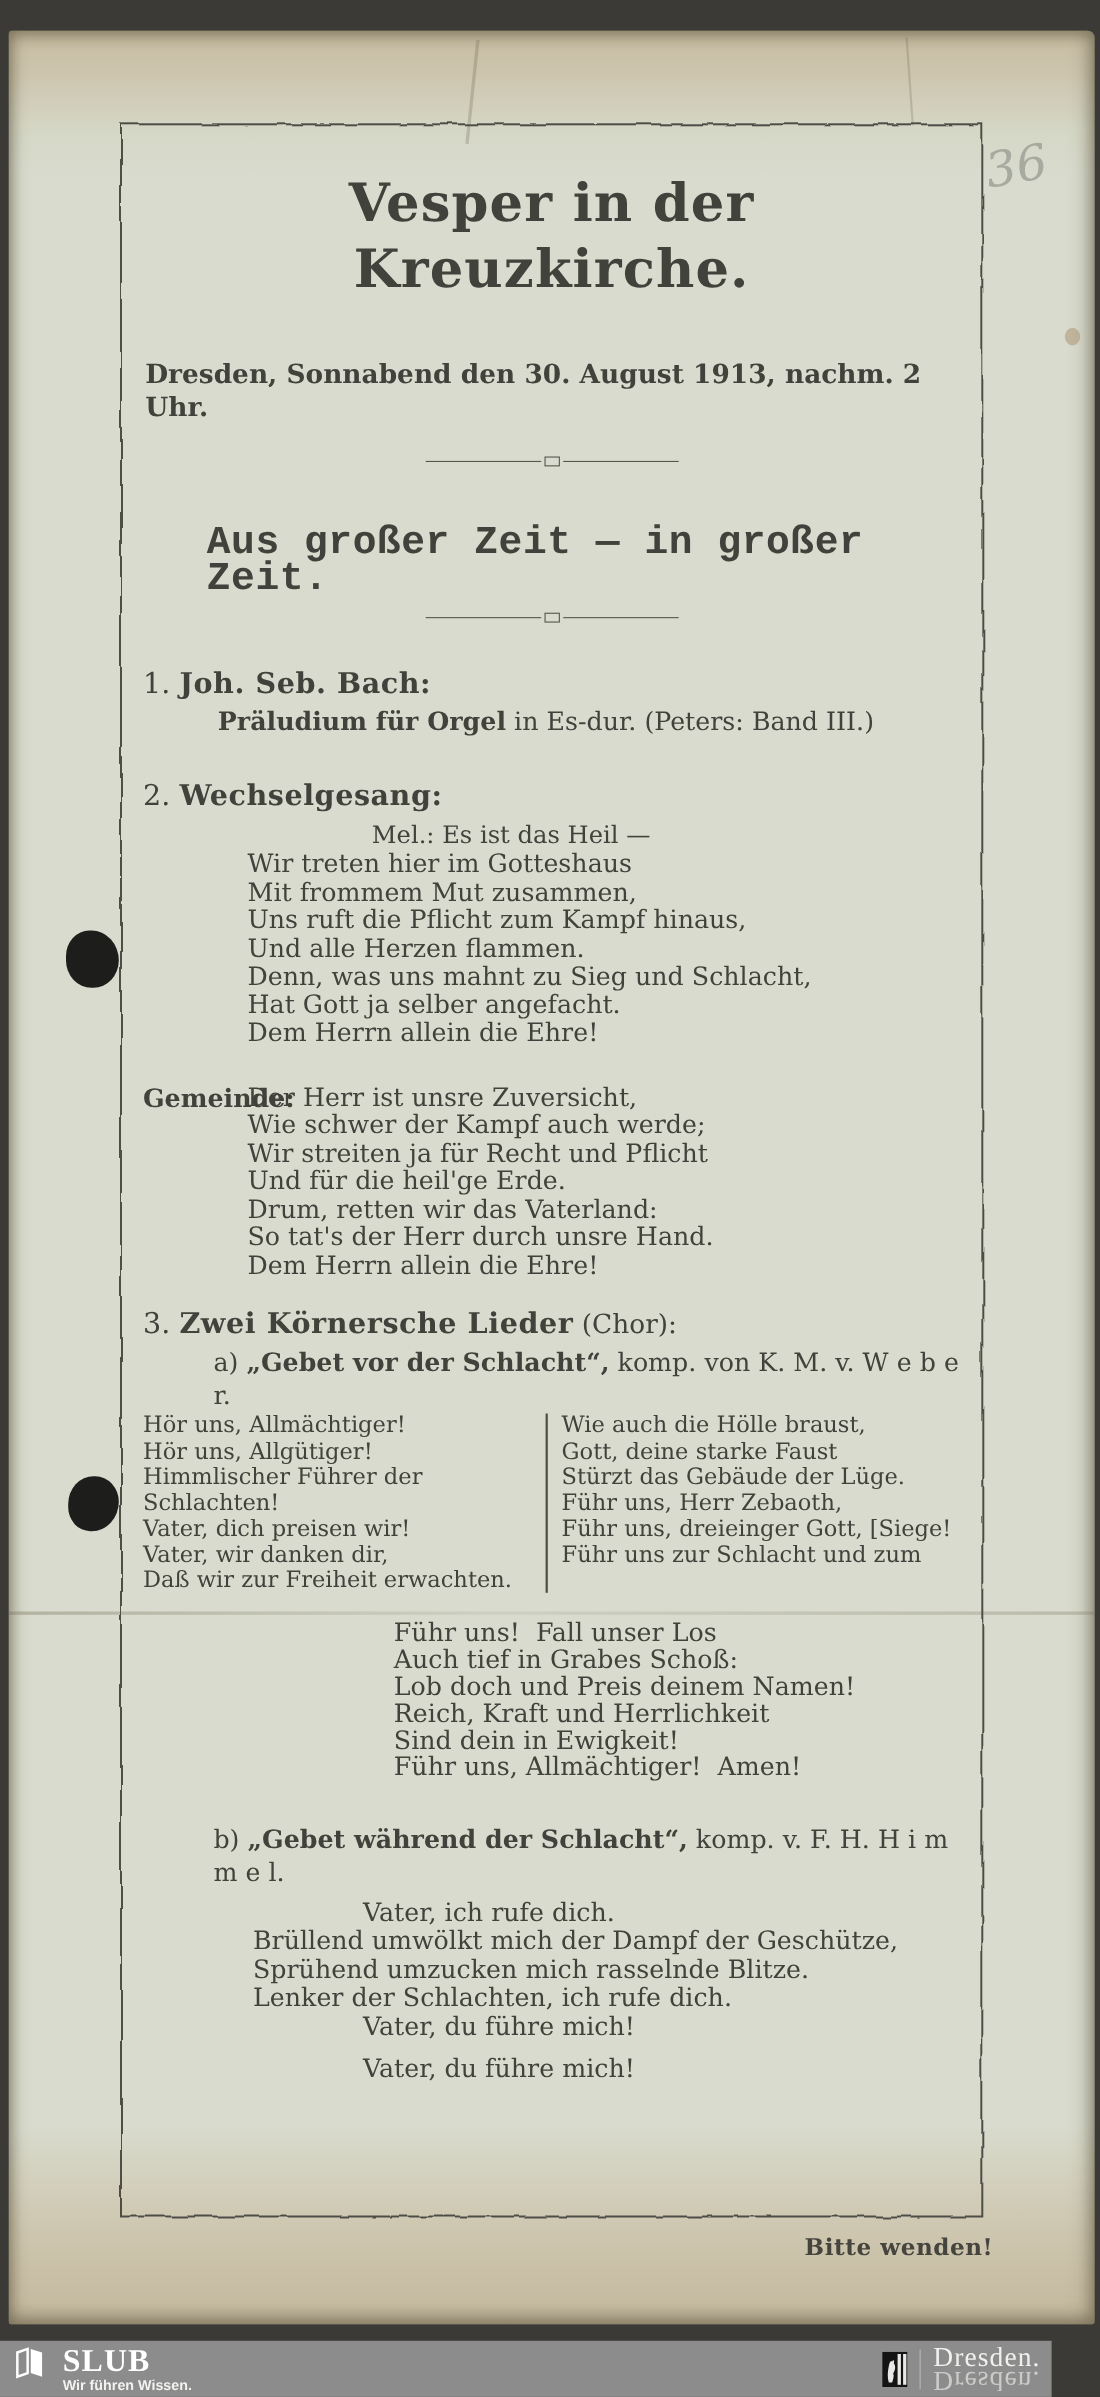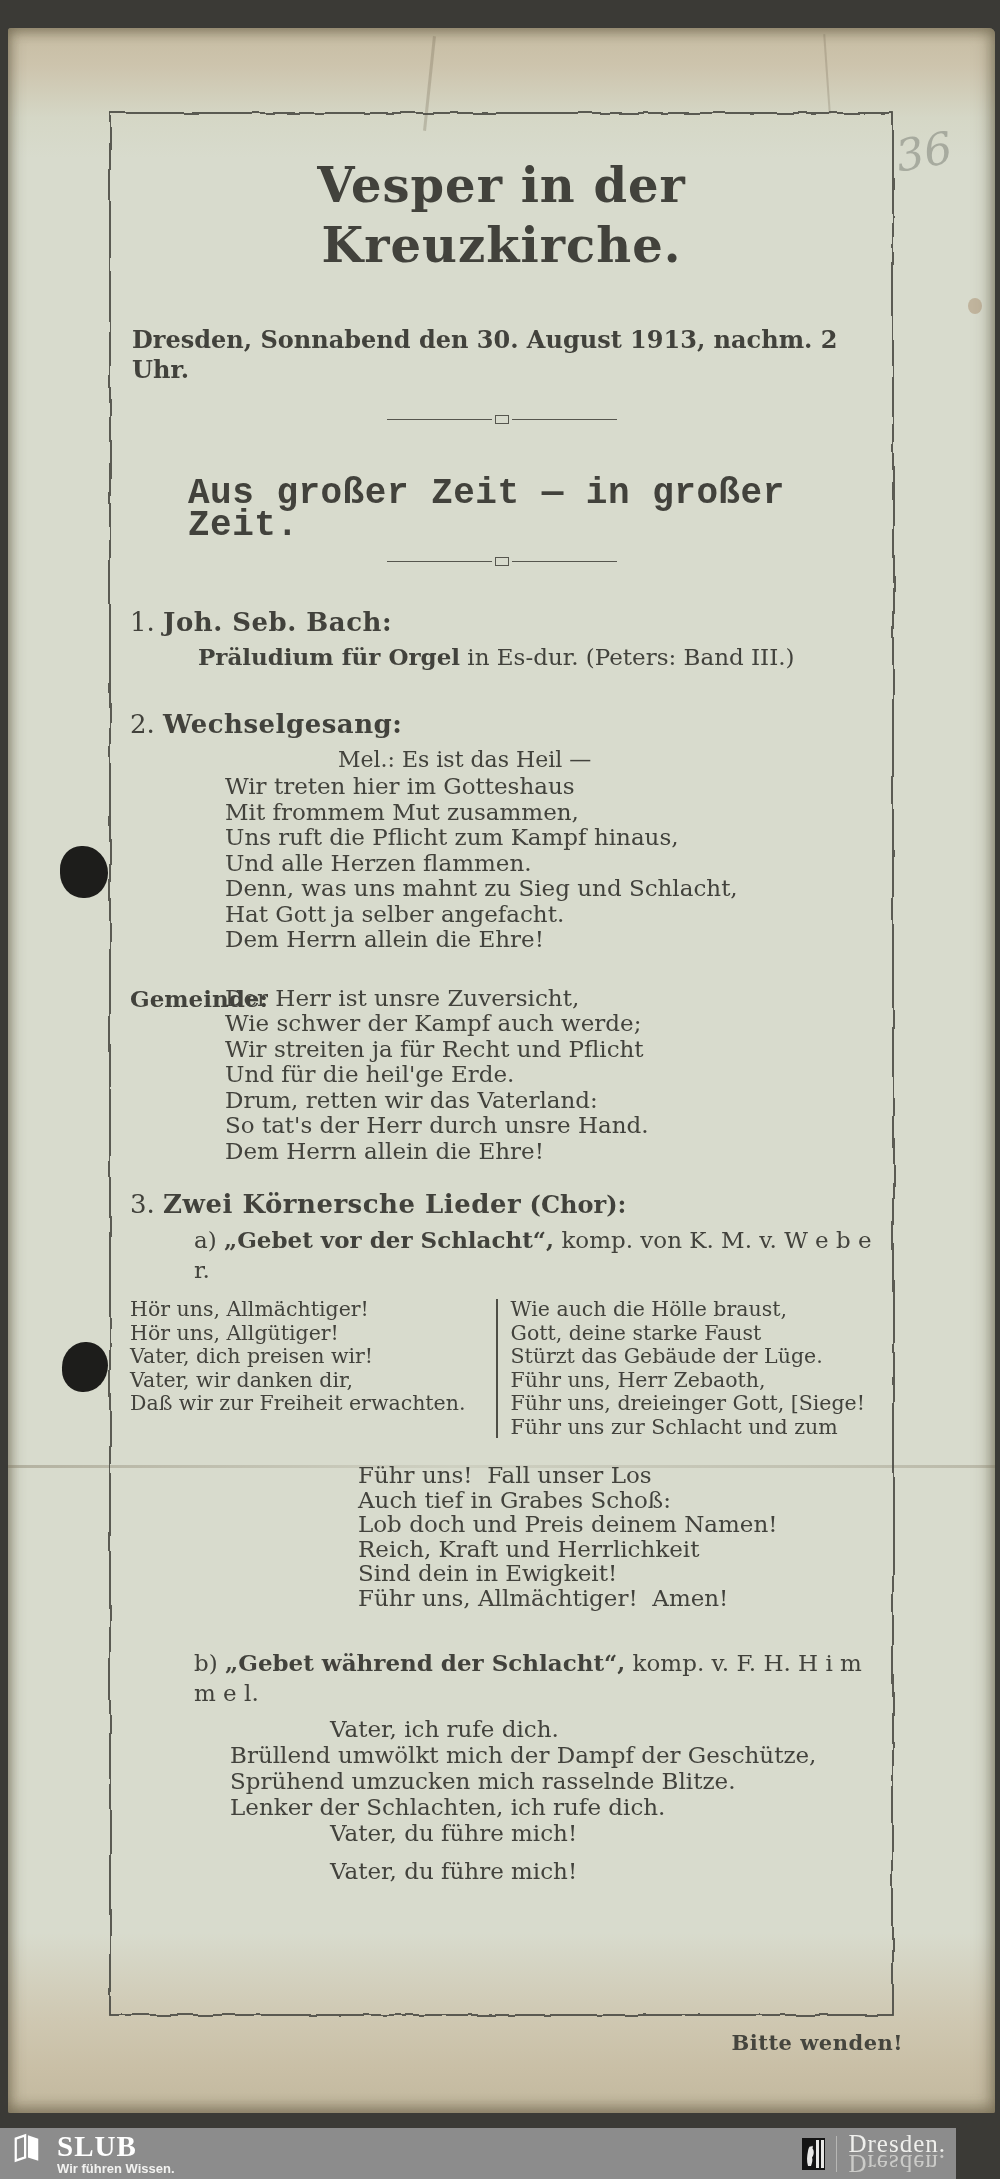--- a/index.html
+++ b/index.html
@@ -52,21 +52,21 @@
   .subtitle{ margin-top:50px; font-size:24px; line-height:30px; font-weight:bold; padding-left:2px; }
   .divider { display:flex; align-items:center; width:230px; margin:30px auto 0 auto; }
   .divider .dline { flex:1; height:1px; background:#56564e; }
   .divider .dbox  { width:12px; height:7px; border:1.5px solid #56564e; margin:0 3px; }
   .divider.d2 { margin-top:15px; }
   .motto   { margin-top:54px; font-size:36px; line-height:32px; font-weight:bold; padding-left:58px; letter-spacing:.5px;font-family:Liberation Mono, monospace; }
 
   .prog-head { margin-top:40px; font-size:26px; line-height:32px; }
   .prog-head .num { font-weight:normal; }
   .prog-head .hd  { font-weight:bold; letter-spacing:.5px; }
-  .prog-head .hd-note { font-weight:bold; font-size:24px; }
+  .prog-head .hd-note { font-weight:normal; font-size:24px; }
   .prog-head.h2 { margin-top:36px; }
   .prog-head.h3 { margin-top:24px; }
 
   .detail  { margin:4px 0 0 68px; font-size:23px; line-height:30px; }
   .detail .dm { font-weight:bold; }
   .detail .dk, .detail .dn { font-weight:normal; }
   .detail-lines { margin:4px 0 0 68px; font-size:23px; line-height:31px; font-weight:bold; }
 
   .mel-line { margin:10px 0 0 208px; font-size:22px; line-height:20px; }
   .chor-line { margin:6px 0 0 0; font-size:23px; line-height:30px; }
@@ -75,21 +75,21 @@
   .verse { margin:4px 0 0 95px; font-size:23px; line-height:25.5px; }
   .labeled-verse { display:flex; margin-top:33px; font-size:23px; line-height:25.5px; }
   .labeled-verse .vlabel { width:95px; font-weight:bold; flex:none; }
 
   .song-head { margin:4px 0 0 64px; font-size:23px; line-height:30px; }
   .song-head .sp { font-weight:normal; }
   .song-head .st { font-weight:bold; }
   .song-head .sc { font-weight:normal; }
   .song-head.bhead { margin-top:38px; }
 
-  .columns { display:flex; margin-top:13px; font-size:20.5px; line-height:23.5px; }
+  .columns { display:flex; margin-top:0; font-size:20.5px; line-height:23.5px; }
   .col-left { width:366px; flex:none; }
   .col-divider { width:1.5px; background:#4e4e46; margin:1px 0; flex:none; }
   .col-right { padding-left:13px; flex:1; }
 
   .stanza-c { margin:24px 0 0 228px; font-size:23px; line-height:24.5px; }
   .stanza-b { margin:8px 0 0 100px; font-size:23px; line-height:26px; }
   .stanza-b.s2, .stanza-b.s3 { margin-top:12px; }
   .stanza-b .line:first-child, .stanza-b .line:last-child { padding-left:100px; }
   .line { white-space:pre-wrap; }
 
@@ -194,20 +194,21 @@
       </div>
 
       <div class="song-head">
         <span class="sp">a) </span><span class="st">„Gebet vor der Schlacht“,</span><span class="sc"> komp. von K. M. v. W e b e r.</span>
       </div>
 
       <div class="columns">
         <div class="col-left">
             <div class="line">Hör uns, Allmächtiger!</div>
             <div class="line">Hör uns, Allgütiger!</div>
+            <div class="line">Himmlischer Führer der Schlachten!</div>
             <div class="line">Vater, dich preisen wir!</div>
             <div class="line">Vater, wir danken dir,</div>
             <div class="line">Daß wir zur Freiheit erwachten.</div>
           </div>
         <div class="col-divider"></div>
         <div class="col-right">
             <div class="line">Wie auch die Hölle braust,</div>
             <div class="line">Gott, deine starke Faust</div>
             <div class="line">Stürzt das Gebäude der Lüge.</div>
             <div class="line">Führ uns, Herr Zebaoth,</div>

